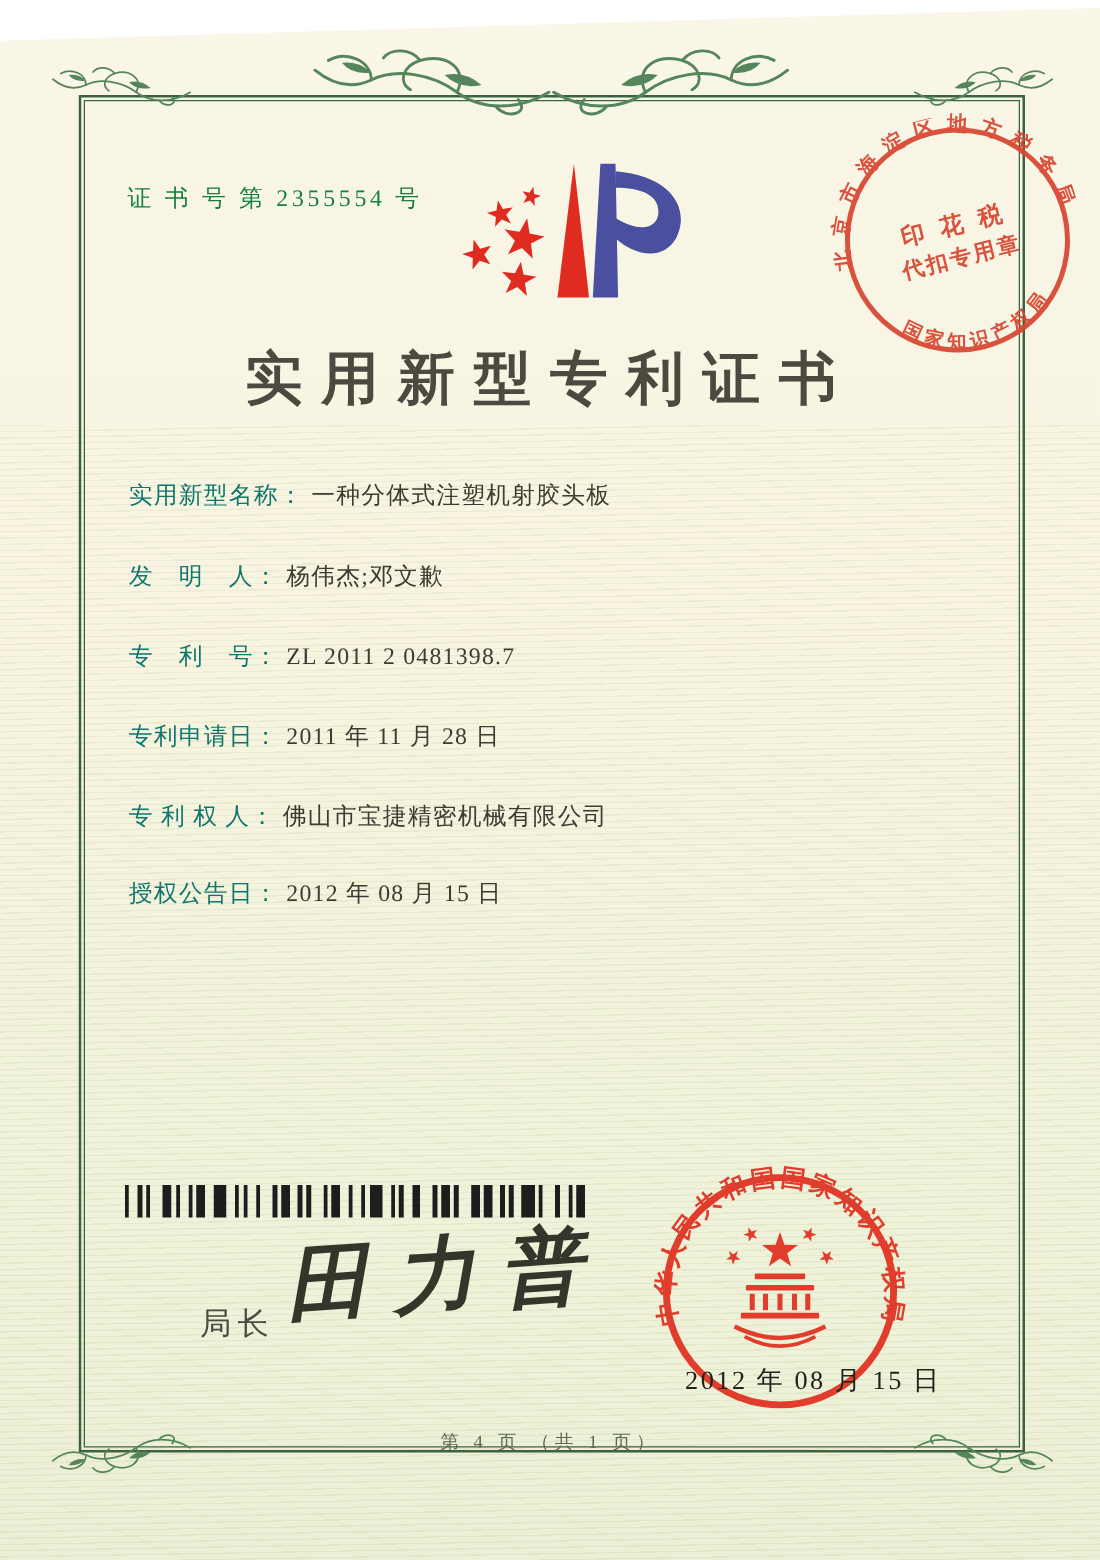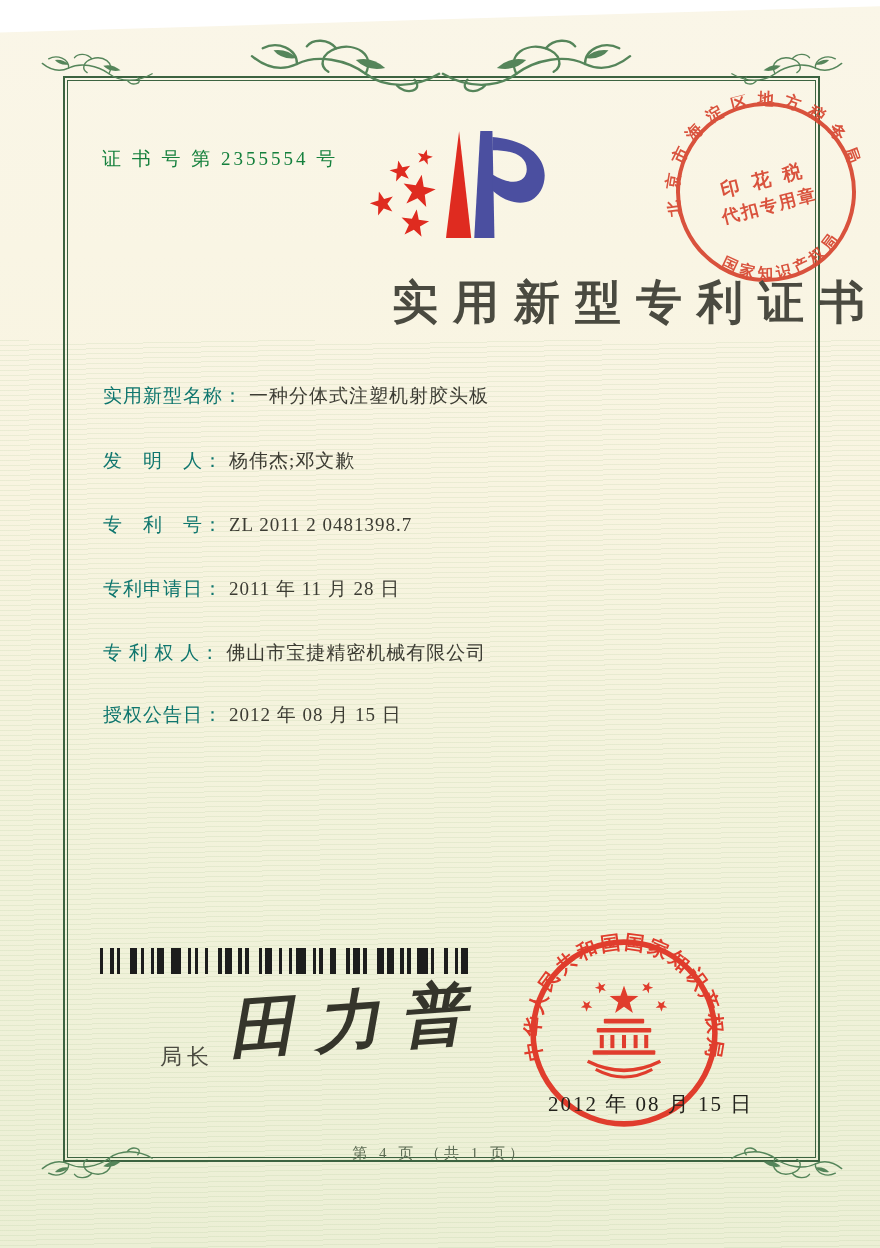--- a/index.html
+++ b/index.html
@@ -16,36 +16,36 @@
        border:2.5px solid #3c6340;}
   .frame::after{content:"";position:absolute;inset:2px;border:1px solid #3c6340;}
   .ornament{position:absolute;pointer-events:none;color:#55855a;}
   
   .cert-no{position:absolute;left:102px;top:146px;font-size:19px;letter-spacing:3px;color:#15803d;}
   
   .logo{position:absolute;left:342px;top:118px;width:212px;height:138px;}
   
   .tax-stamp{position:absolute;left:666px;top:92px;width:200px;height:200px;transform:rotate(-14deg);opacity:.92;}
   
-  .title{position:absolute;left:0;right:0;top:272px;text-align:right;font-size:46px;font-weight:700;
+  .title{position:absolute;left:0;right:0;top:272px;text-align:center;font-size:46px;font-weight:700;
        letter-spacing:15px;color:#4a4a40;}
   
   .field{position:absolute;left:103px;right:70px;font-size:19px;color:#3c3c33;letter-spacing:1px;}
   .f0{top:383px}.f1{top:448px}.f2{top:512px}.f3{top:576px}.f4{top:640px}.f5{top:702px}
   .field .lab{color:#0f766e;}
   .field .val{margin-left:6px;text-align:right;}
   
   .body-text{position:absolute;left:101px;right:84px;top:740px;font-size:17.5px;line-height:1.63;
        color:#3b3b32;text-align:justify;}
   .body-text p{margin:0;text-indent:2em;}
   
   .barcode{position:absolute;left:100px;top:948px;width:372px;height:26px;font-size:0;white-space:nowrap;}
   .barcode span{display:inline-block;height:100%;}
   
-  .sig-role{position:absolute;left:160px;top:1042px;font-size:22px;letter-spacing:5px;color:#4b4b41;}
+  .sig-role{position:absolute;left:160px;top:1042px;font-size:25px;letter-spacing:5px;color:#4b4b41;}
   .sig-name{position:absolute;left:228px;top:988px;font-size:66px;font-weight:700;font-style:italic;
        letter-spacing:20px;color:#35352b;transform:rotate(-4deg);line-height:1;}
   
   .seal{position:absolute;left:523px;top:932px;width:202px;height:202px;opacity:.95;}
   .seal-date{position:absolute;left:548px;top:1090px;font-size:21px;letter-spacing:2px;color:#22221c;z-index:5;}
   
   .footer{position:absolute;left:0;right:0;top:1144px;text-align:center;font-size:15px;
        letter-spacing:4px;color:#5c6b53;}
   svg{display:block;}
 </style>

